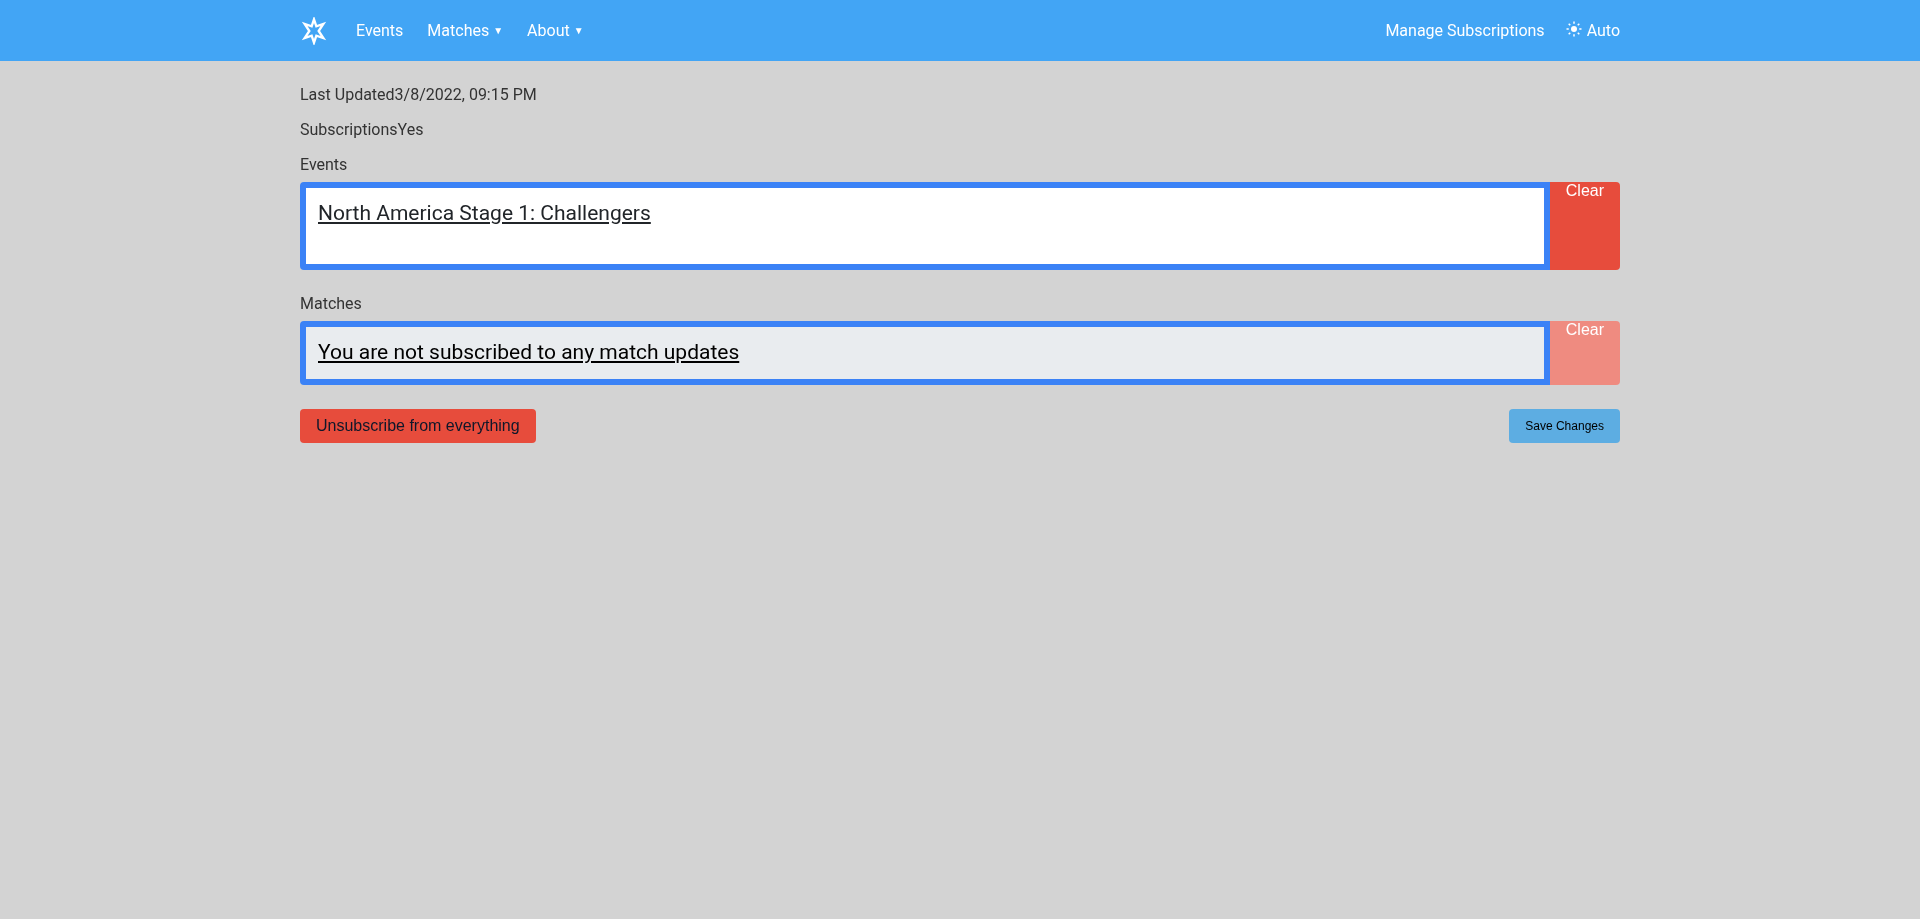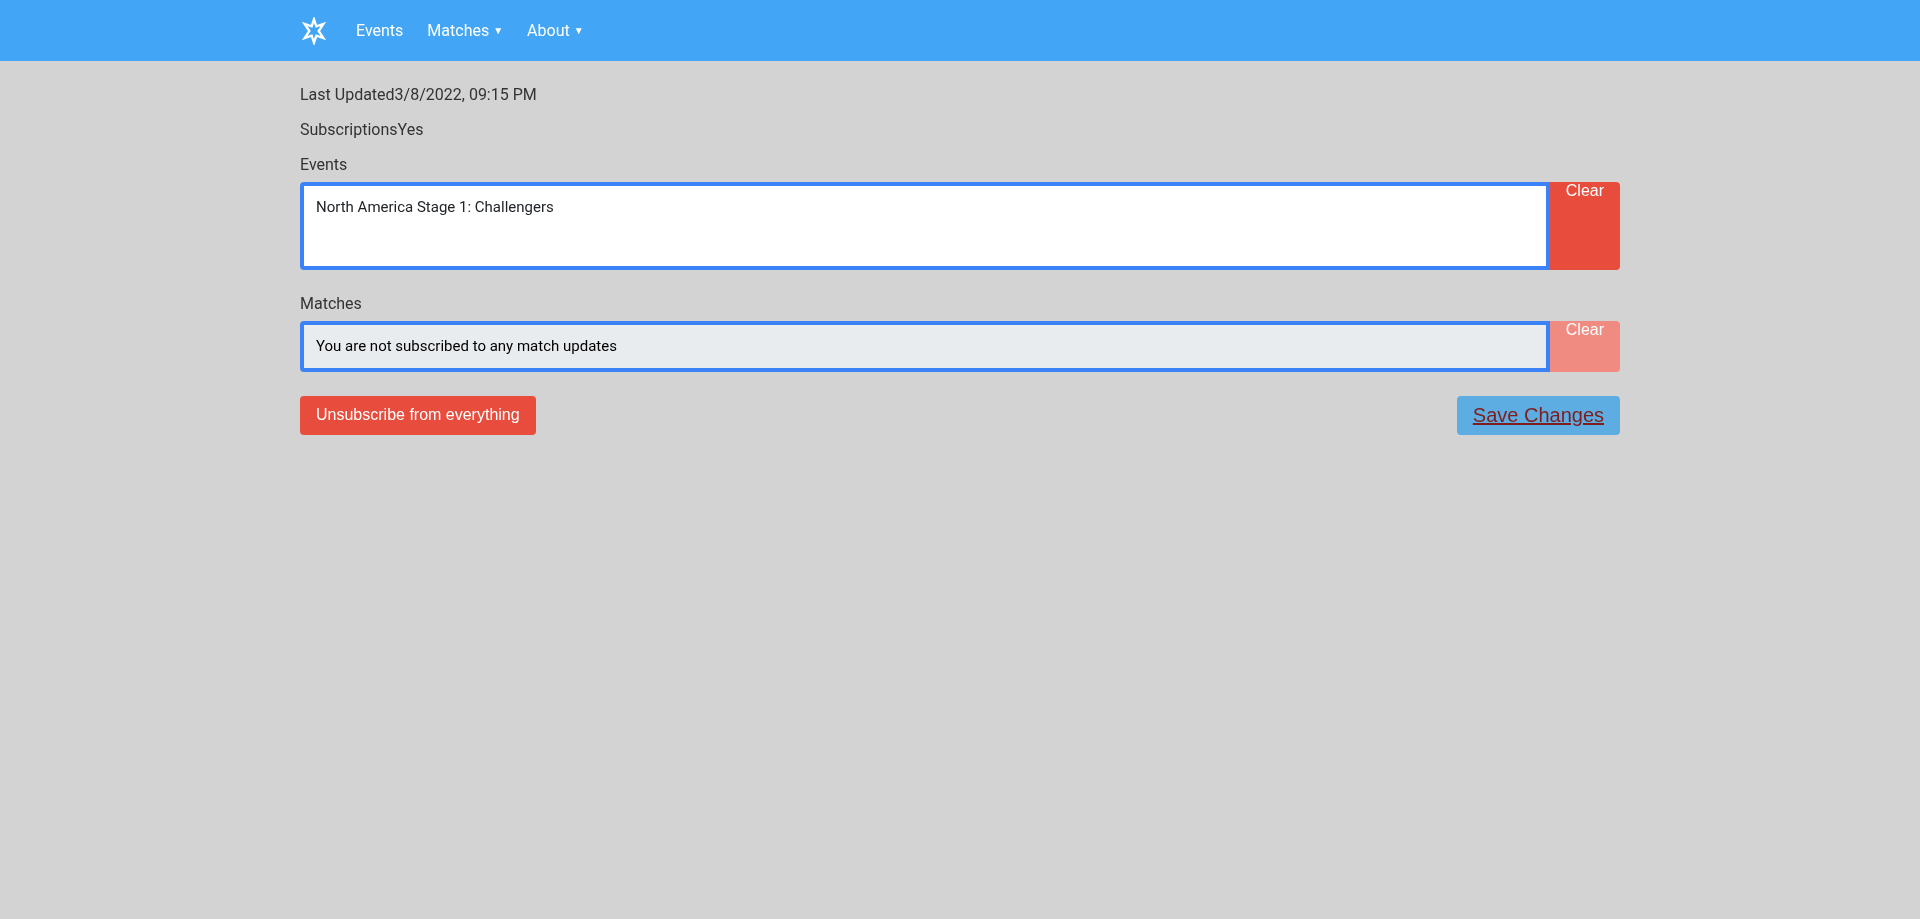--- a/index.html
+++ b/index.html
@@ -87,27 +87,28 @@
       color: #333333;
       margin-bottom: 8px;
     }
     .list-row {
       display: flex;
       margin-bottom: 24px;
     }
     .list-box {
       flex: 1;
       background-color: #ffffff;
-      border: 4px solid #3b82f6;
+      border: 6px solid #3b82f6;
       border-radius: 4px 0 0 4px;
       padding: 10px 12px;
       min-height: 88px;
-      font-size: 15px;
+      font-size: 21px;
       color: #212529;
       line-height: 1.5;
+      text-decoration: underline;
     }
     .list-box.disabled {
       background-color: #e9ecef;
       min-height: 40px;
       color: #000000;
     }
     .clear-button {
       background-color: #e74c3c;
       color: #ffffff;
       border: none;
@@ -123,36 +124,35 @@
       background-color: #ef8b80;
       cursor: not-allowed;
     }
     .action-row {
       display: flex;
       justify-content: space-between;
       margin-top: 16px;
     }
     .btn-danger {
       background-color: #e74c3c;
-      color: #ffffff;
+      color: #0f172a;
       border: none;
       padding: 8px 16px;
       font-size: 16px;
       border-radius: 4px;
       cursor: pointer;
     }
     .btn-primary {
       background-color: #5dade2;
-      color: #7f1d1d;
+      color: #000000;
       border: none;
       padding: 8px 16px;
-      font-size: 20px;
+      font-size: 12px;
       border-radius: 4px;
       cursor: pointer;
-      text-decoration: underline;
     }
     .matches-section {
       margin-bottom: 24px;
     }
   </style>
 </head>
 <body>
 
 <nav class="navbar">
   <div class="navbar-inner">
@@ -166,20 +166,41 @@
         <span>Events</span>
       </a>
       <a class="nav-link">
         <span>Matches</span>
         <span class="caret">▼</span>
       </a>
       <a class="nav-link">
         <span>About</span>
         <span class="caret">▼</span>
       </a>
+    </div>
+    <div class="navbar-right">
+      <a class="nav-link">
+        <span>Manage Subscriptions</span>
+      </a>
+      <div class="theme-toggle">
+        <span>
+          <svg viewBox="0 0 24 24" width="18" height="18" fill="#ffffff">
+            <circle cx="12" cy="12" r="4"></circle>
+            <line x1="12" y1="2" x2="12" y2="5" stroke="#ffffff" stroke-width="2"></line>
+            <line x1="12" y1="19" x2="12" y2="22" stroke="#ffffff" stroke-width="2"></line>
+            <line x1="2" y1="12" x2="5" y2="12" stroke="#ffffff" stroke-width="2"></line>
+            <line x1="19" y1="12" x2="22" y2="12" stroke="#ffffff" stroke-width="2"></line>
+            <line x1="4.9" y1="4.9" x2="7" y2="7" stroke="#ffffff" stroke-width="2"></line>
+            <line x1="17" y1="17" x2="19.1" y2="19.1" stroke="#ffffff" stroke-width="2"></line>
+            <line x1="4.9" y1="19.1" x2="7" y2="17" stroke="#ffffff" stroke-width="2"></line>
+            <line x1="17" y1="7" x2="19.1" y2="4.9" stroke="#ffffff" stroke-width="2"></line>
+          </svg>
+        </span>
+        <span>Auto</span>
+      </div>
     </div>
   </div>
 </nav>
 
 <div class="container">
 
   <div class="info-row">
     <span>Last Updated</span>
     <span>3/8/2022, 09:15 PM</span>
   </div>

